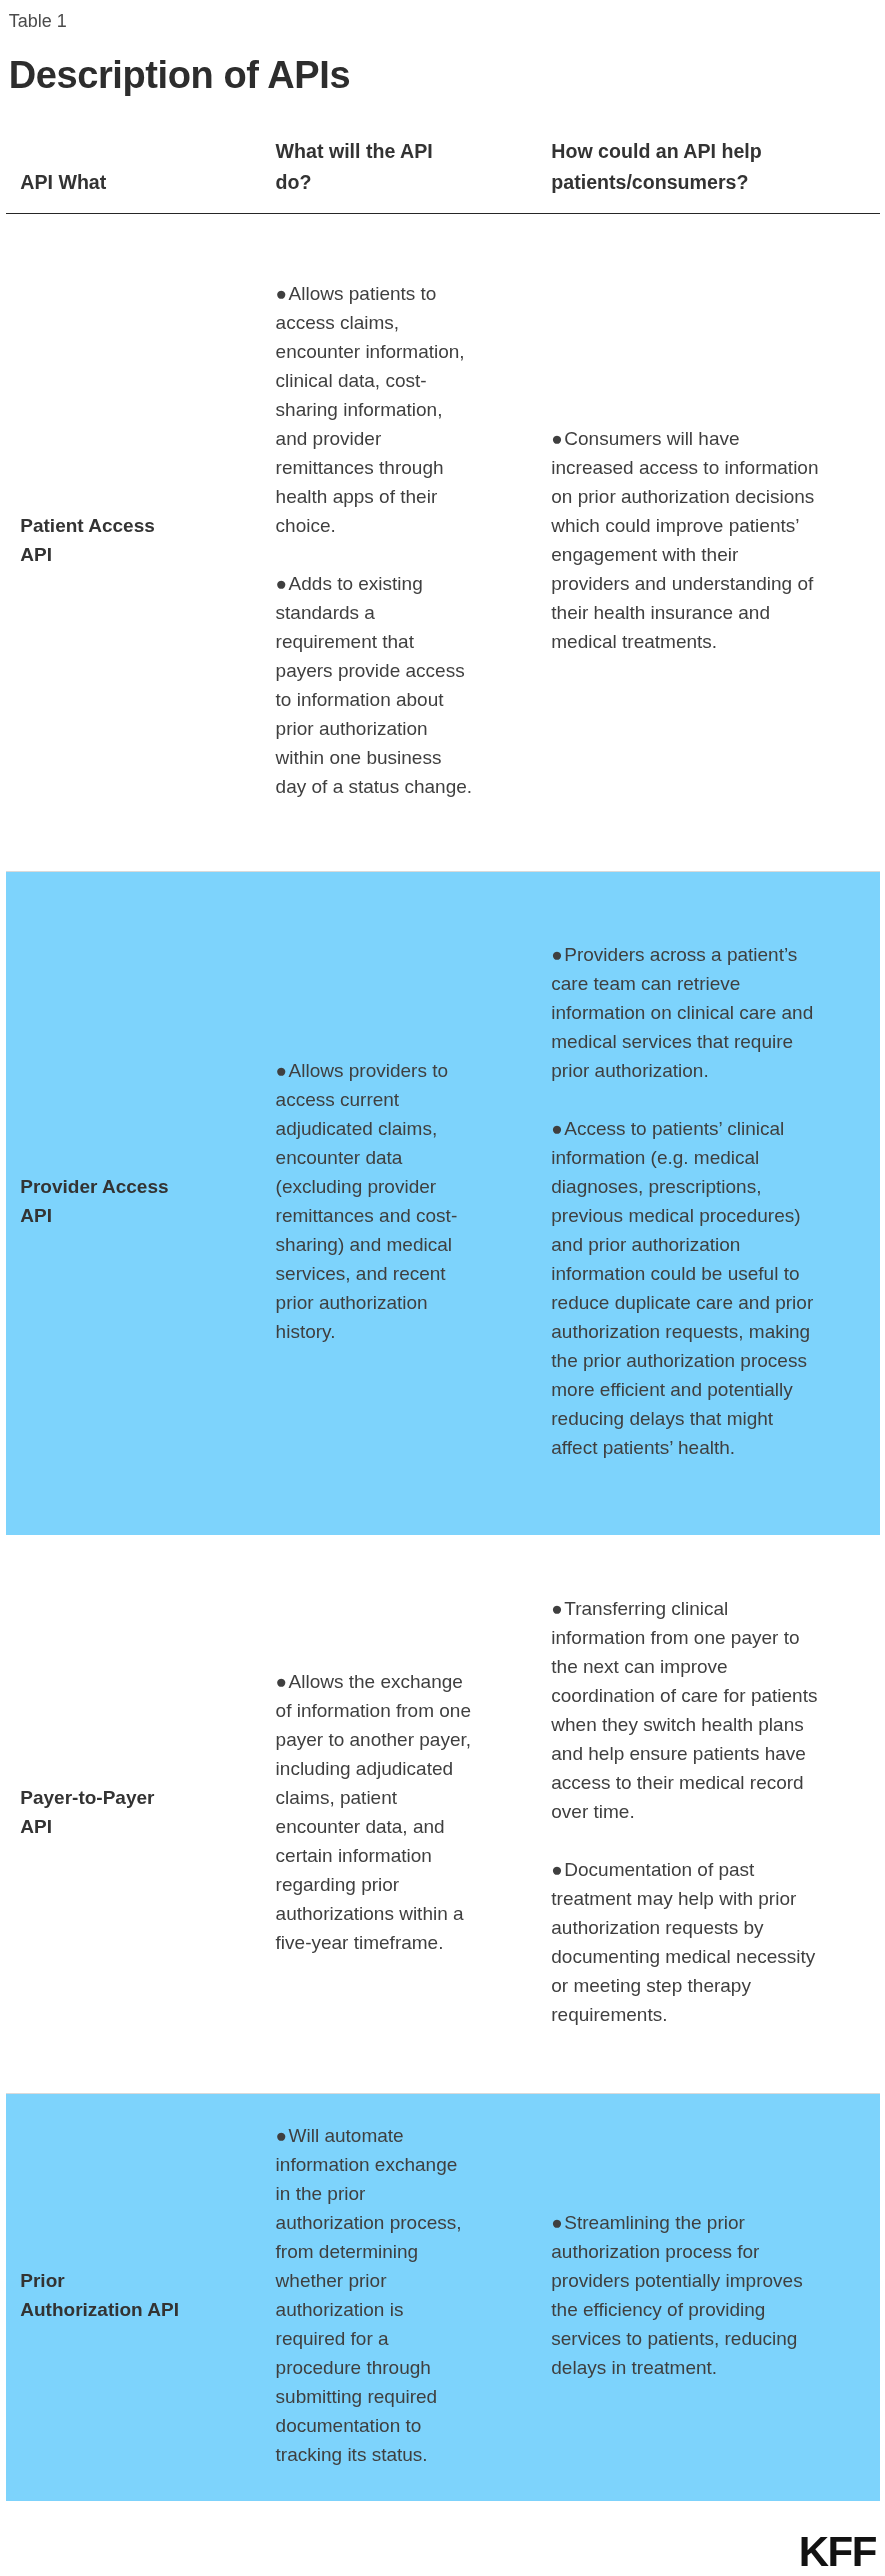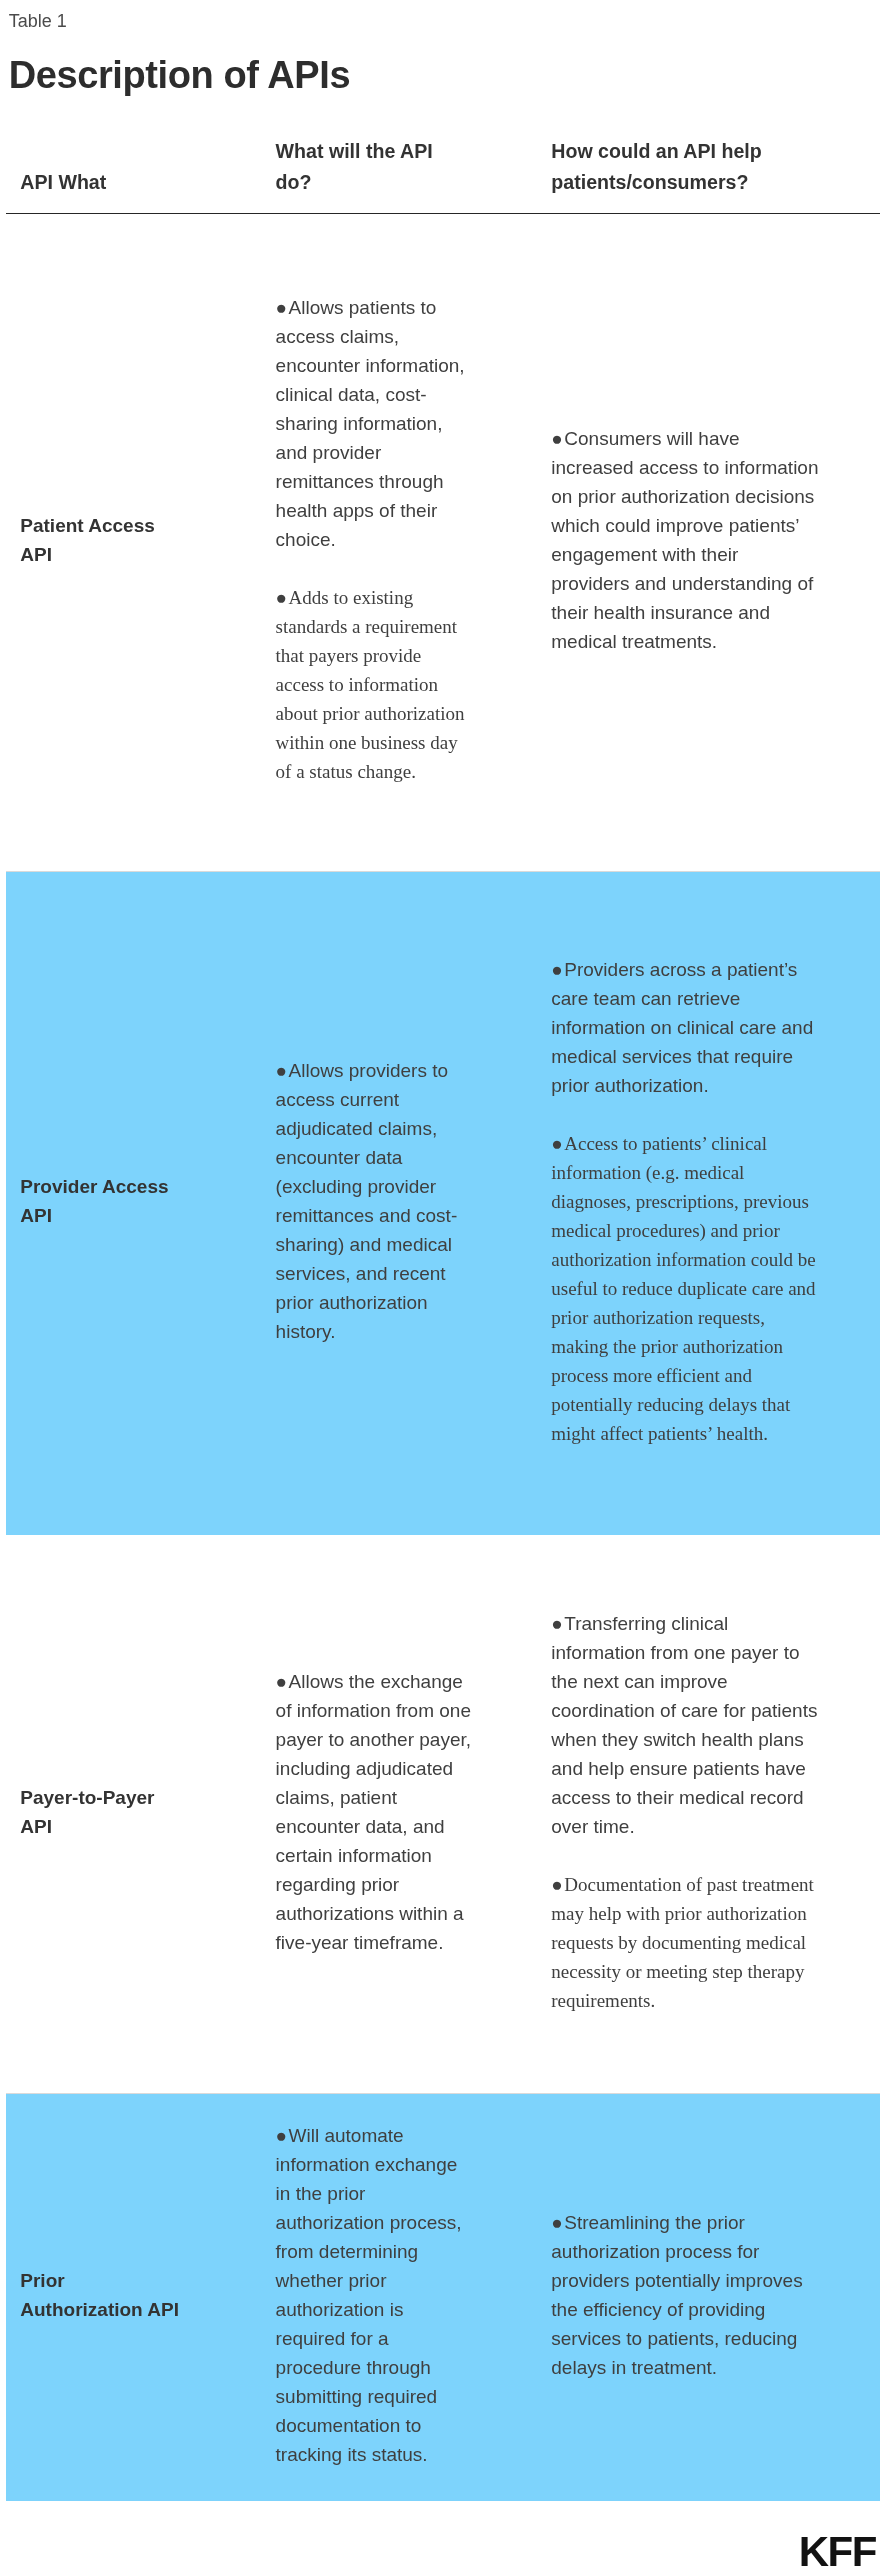--- a/index.html
+++ b/index.html
@@ -30,21 +30,21 @@
   tbody tr.shaded td{background:#7dd3fc;border-top:1.5px solid #dadada;}
   tbody td{
     vertical-align:middle;box-sizing:border-box;
     font-size:19px;line-height:29px;color:#3f3f3f;
     padding-top:10px;padding-bottom:14.5px;
   }
   td.cell-type{padding-left:14.5px;padding-right:81px;font-weight:700;color:#333333;}
   td.cell-do{padding-left:5.8px;padding-right:48px;}
   td.cell-help{padding-left:30.5px;padding-right:60px;}
   p.bullet{margin:0;}
-  p.bullet + p.bullet{margin-top:29px;font-family:Liberation Serif, serif;}
+  p.bullet + p.bullet{margin-top:29px;}
   p.bullet::before{content:"\25CF";margin-right:1.5px;}
   .footer{position:relative;height:90px;}
   .brand{
     position:absolute;right:10.2px;top:32px;
     font-size:42px;font-weight:900;color:#121212;letter-spacing:-1.5px;line-height:38px;
   }
 </style>
 </head>
 <body>
 

